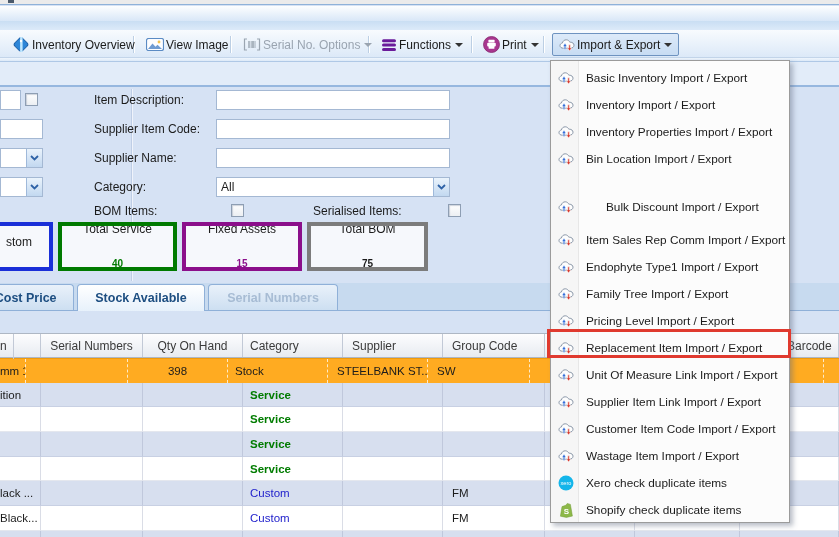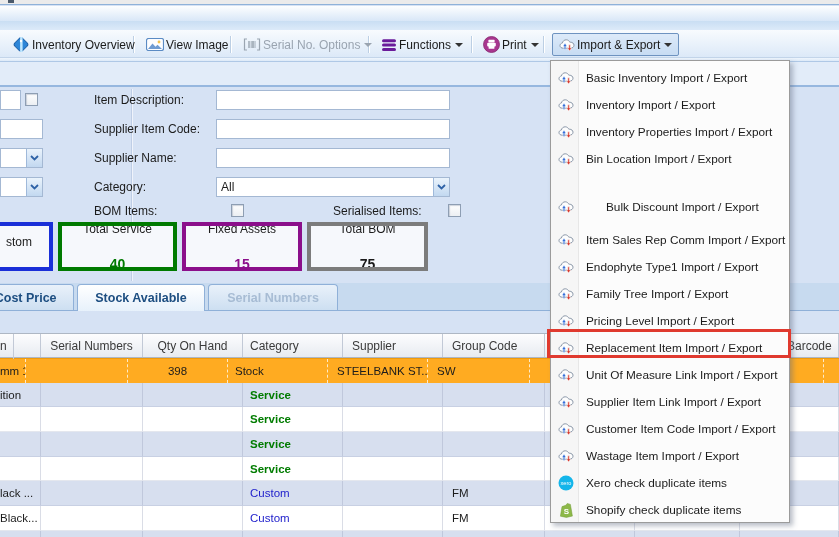--- a/index.html
+++ b/index.html
@@ -37,21 +37,21 @@
   .combo{position:absolute;height:20px;background:#fff;border:1px solid #A4B8D3;display:flex;align-items:center;}
   .combo .val{flex:1;font-size:12px;color:#1b1b1b;padding-left:4px;}
   .combo .drop{width:16px;height:100%;border-left:1px solid #9FB9DA;
     background:linear-gradient(#EAF3FC,#C2D8F0);display:flex;align-items:center;justify-content:center;}
   .cb{position:absolute;width:13px;height:13px;border:1px solid #8E9EB3;background:linear-gradient(#FEFEFE,#ECEFF3);box-shadow:inset 1px 1px 1px rgba(120,135,160,.35);}
 
   
   .sbox{position:absolute;top:222px;height:49px;background:#F6F8FC;border-style:solid;border-width:4px;
     display:flex;flex-direction:column;align-items:center;justify-content:center;overflow:hidden;}
   .sbox .lb{font-size:12px;color:#1c1c1c;line-height:14px;}
-  .sbox .vl{font-size:14px;font-weight:bold;line-height:16px;margin-top:20px;}
+  .sbox .vl{font-size:10px;font-weight:bold;line-height:16px;margin-top:20px;}
   .sbox.clipped{border-left:none;align-items:flex-start;}
   .sbox.clipped .lb{position:absolute;left:6px;top:9px;}
   .sbox.clipped .vl{position:absolute;left:-5px;top:24px;}
 
   
   .tabbar{position:absolute;left:0;top:283px;width:839px;height:28px;background:#C7DAEF;border-bottom:1px solid #8FB0D8;}
   .tab{position:absolute;top:1px;height:26px;border:1px solid #8FB0D8;border-bottom:none;border-radius:4px 4px 0 0;
     background:linear-gradient(#E9F1FA,#CDDFF1);display:flex;align-items:center;justify-content:center;
     font-size:12.5px;font-weight:bold;color:#1D4E81;}
   .tab.active{background:linear-gradient(#FFFFFF,#E7F1FB);height:27px;top:1px;}
@@ -217,21 +217,21 @@
           <span class="drop">
             <svg width="9" height="6">
               <polyline points="1,1 4.5,4.5 8,1" stroke="#2E62A6" stroke-width="1.8" fill="none"></polyline>
             </svg>
           </span>
         </div>
       </div>
 
     <span class="f-label" style="left:94px;top:117px;">BOM Items:</span>
     <div class="cb" style="left:231px;top:117px;"></div>
-    <span class="f-label" style="left:313px;top:117px;margin-left:20px;">Serialised Items:</span>
+    <span class="f-label" style="left:313px;top:117px;">Serialised Items:</span>
     <div class="cb" style="left:448px;top:117px;"></div>
   </div>
 
   <div id="boxes">
       <div class="sbox clipped" style="left: 0px; width: 53px; border-color: rgb(26, 47, 216);">
         <div class="lb">stom</div>
         <div class="vl" style="color: rgb(26, 47, 216);">5</div>
       </div>
       <div class="sbox" style="left: 58px; width: 119px; border-color: rgb(0, 122, 0);">
         <div class="lb">Total Service</div>

